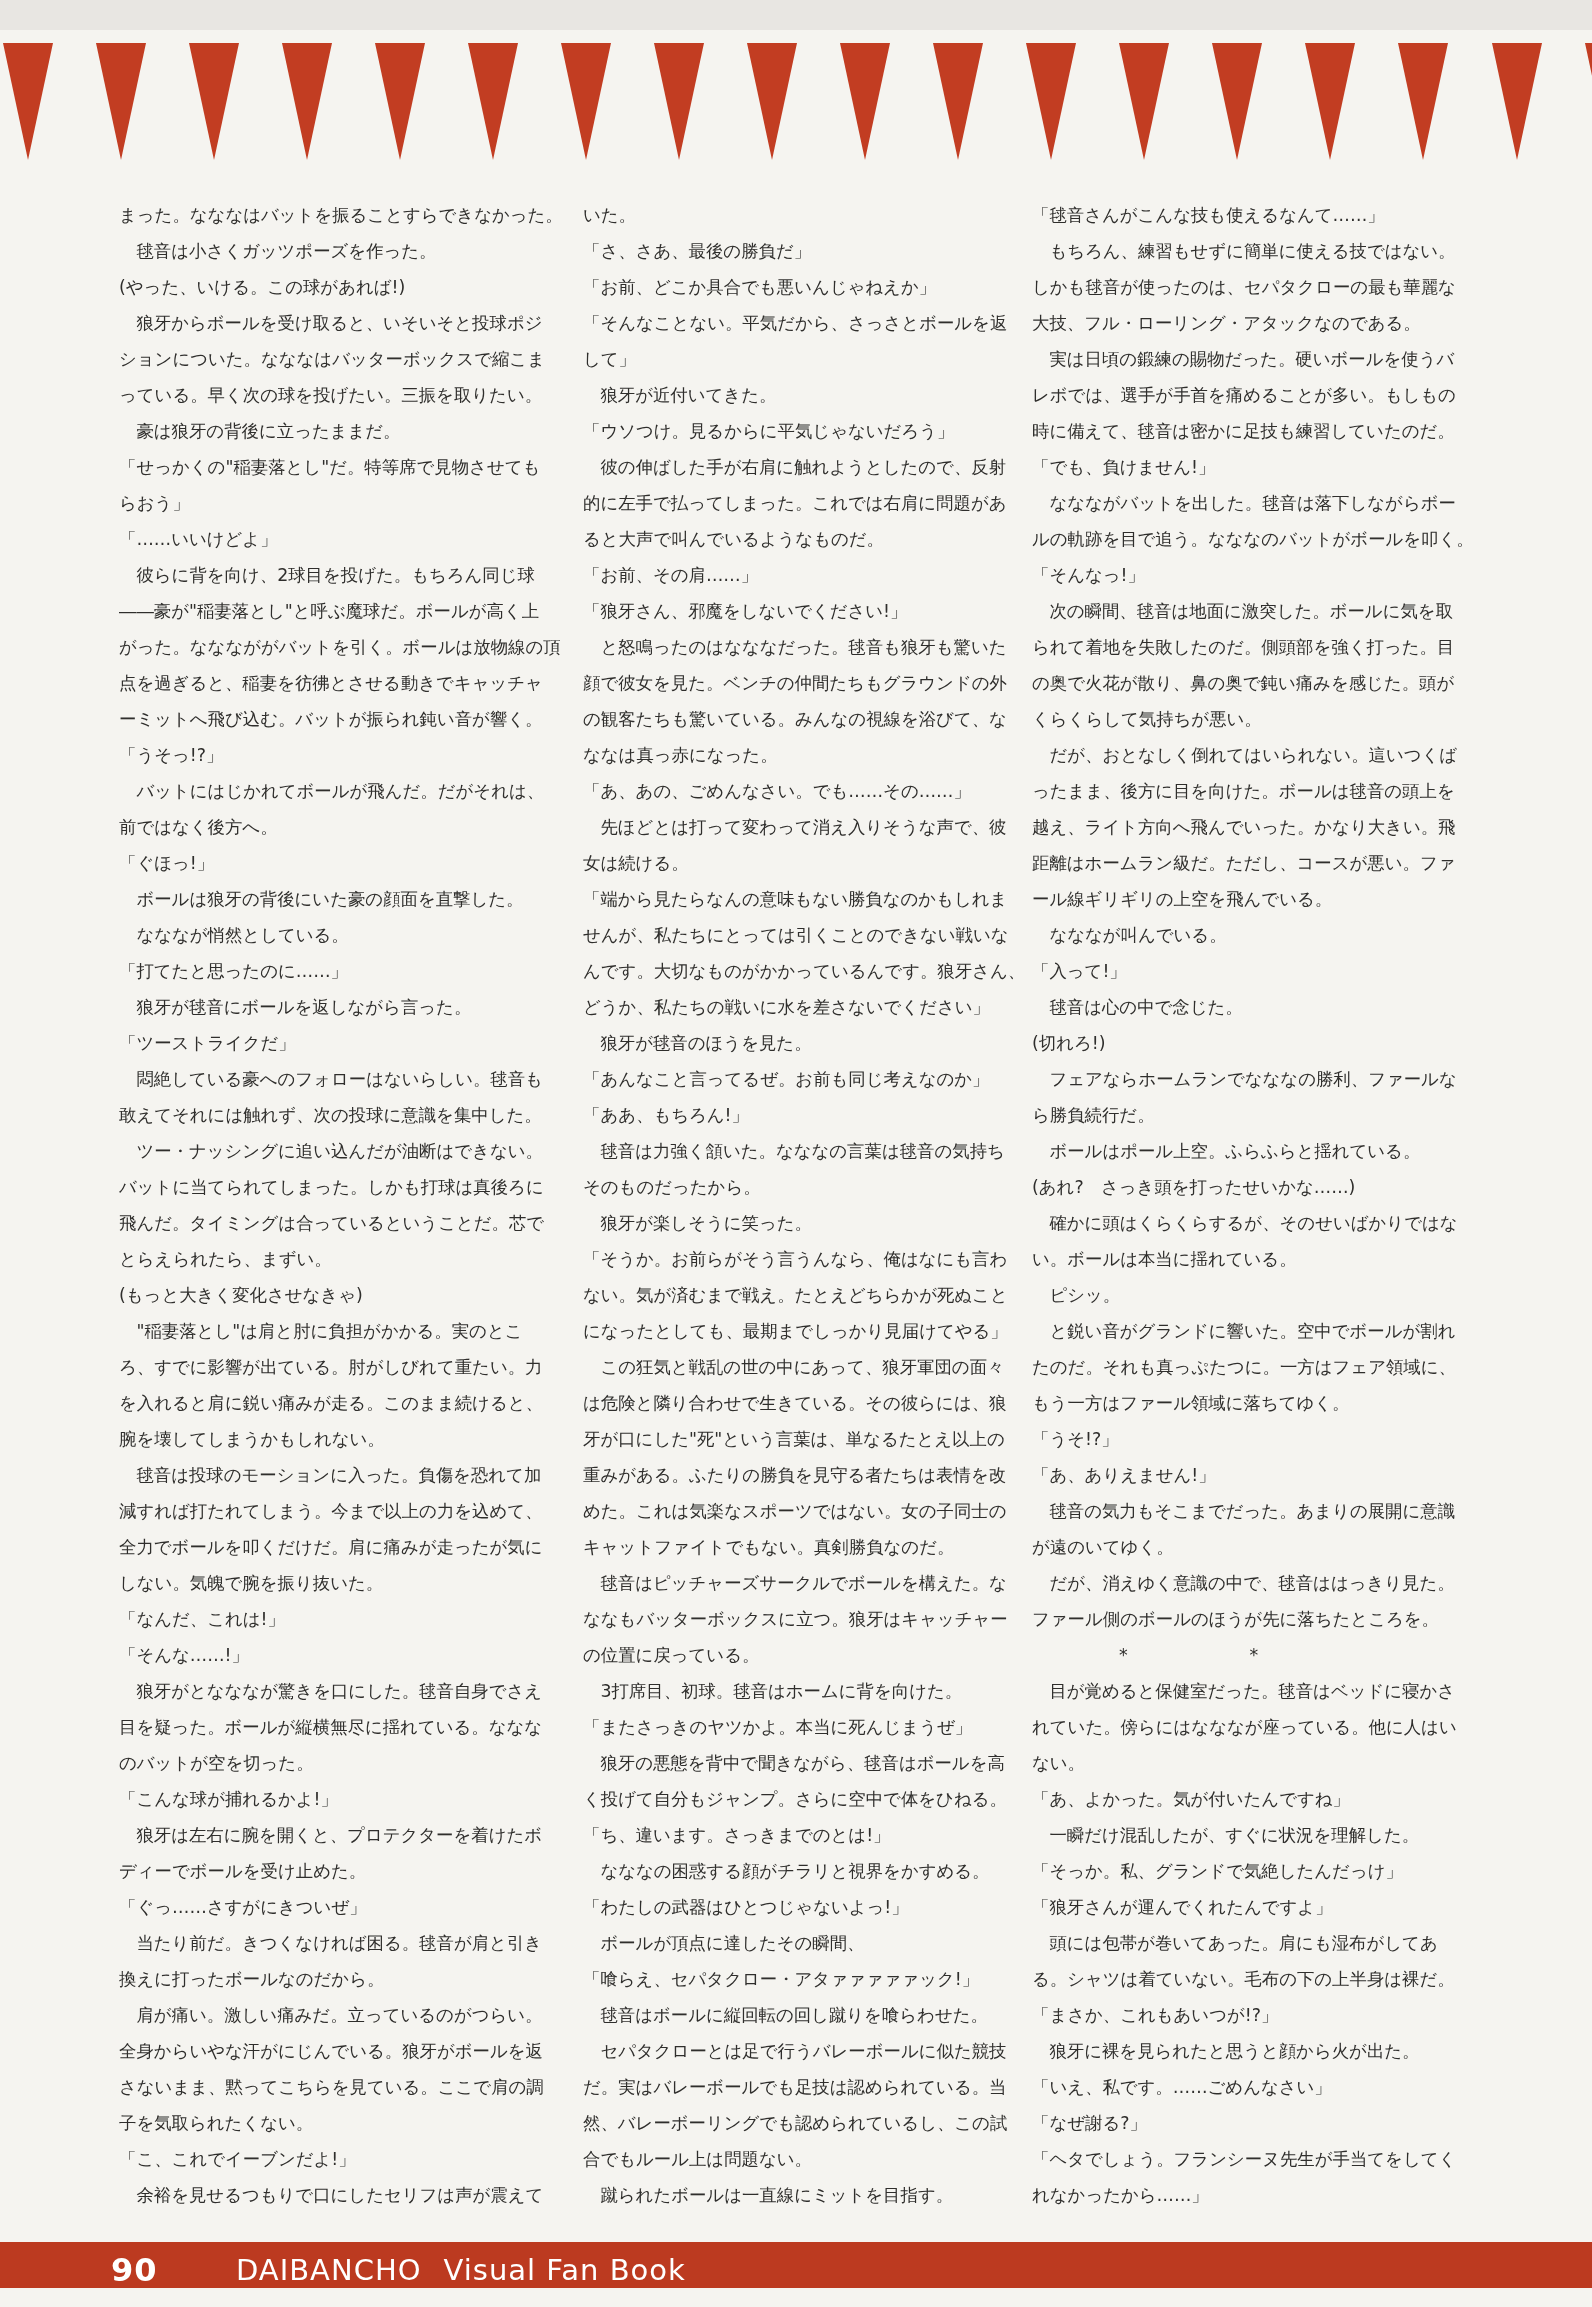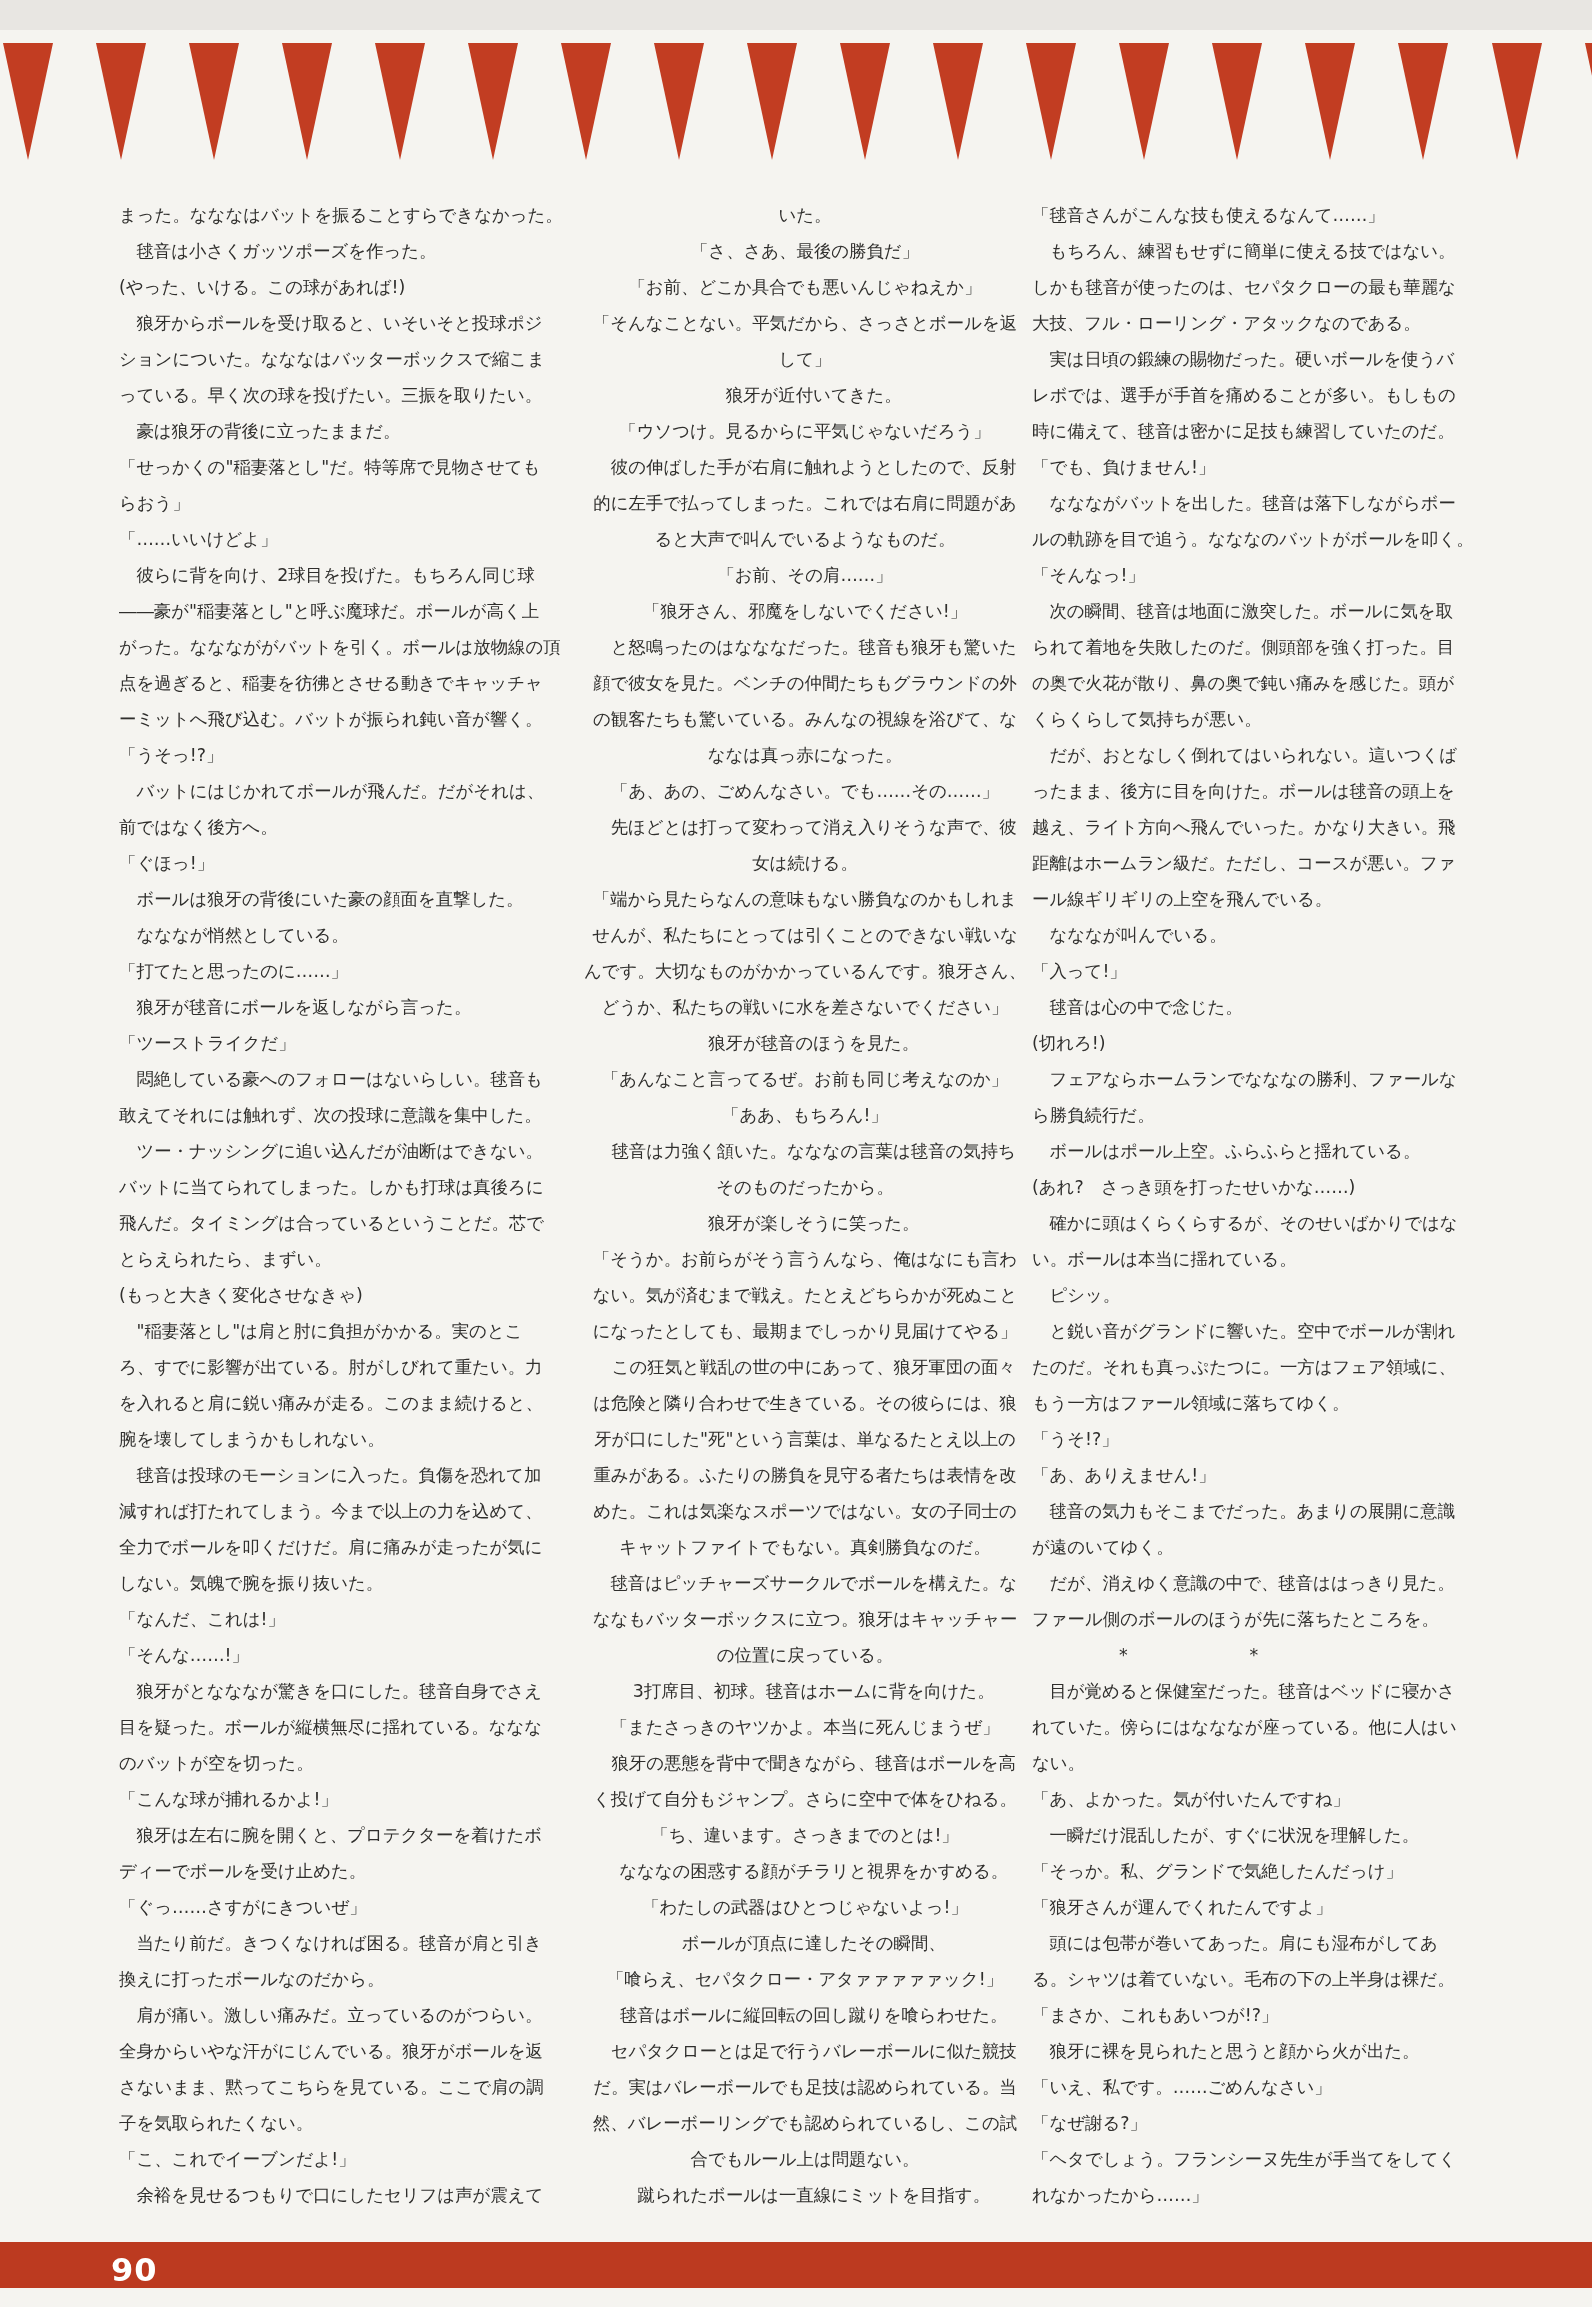--- a/index.html
+++ b/index.html
@@ -25,21 +25,21 @@
   .text-column{
     position:absolute;top:167px;width:444px;height:2010px;
     overflow:hidden;
     color:#2f2e2c;
     font-size:17.4px;
     line-height:36px;
     letter-spacing:0;
     white-space:pre;
   }
   .col-1{left:119px;}
-  .col-2{left:583px;text-align:center;}
+  .col-2{left:583px;}
   .col-3{left:1032px;}
   .line{height:36px;overflow:hidden;}
   
   .footer-bar{
     position:absolute;left:0;top:2212px;width:1592px;height:46px;
     background:#bc3a20;
     color:#ffffff;
     display:flex;align-items:center;padding-left:34px;
   }
   .page-number{
@@ -78,16 +78,20 @@
       <div class="pennant" style="left: 1492px; background: rgb(194, 61, 34);"></div>
       <div class="pennant" style="left: 1585px; background: rgb(194, 61, 34);"></div>
     </div>
 
   <div class="text-column col-1" style="color: rgb(47, 46, 44);"><div class="line">まった。なななはバットを振ることすらできなかった。</div><div class="line">　毬音は小さくガッツポーズを作った。</div><div class="line">(やった、いける。この球があれば!)</div><div class="line">　狼牙からボールを受け取ると、いそいそと投球ポジ</div><div class="line">ションについた。なななはバッターボックスで縮こま</div><div class="line">っている。早く次の球を投げたい。三振を取りたい。</div><div class="line">　豪は狼牙の背後に立ったままだ。</div><div class="line">「せっかくの"稲妻落とし"だ。特等席で見物させても</div><div class="line">らおう」</div><div class="line">「……いいけどよ」</div><div class="line">　彼らに背を向け、2球目を投げた。もちろん同じ球</div><div class="line">――豪が"稲妻落とし"と呼ぶ魔球だ。ボールが高く上</div><div class="line">がった。なななががバットを引く。ボールは放物線の頂</div><div class="line">点を過ぎると、稲妻を彷彿とさせる動きでキャッチャ</div><div class="line">ーミットへ飛び込む。バットが振られ鈍い音が響く。</div><div class="line">「うそっ!?」</div><div class="line">　バットにはじかれてボールが飛んだ。だがそれは、</div><div class="line">前ではなく後方へ。</div><div class="line">「ぐほっ!」</div><div class="line">　ボールは狼牙の背後にいた豪の顔面を直撃した。</div><div class="line">　なななが悄然としている。</div><div class="line">「打てたと思ったのに……」</div><div class="line">　狼牙が毬音にボールを返しながら言った。</div><div class="line">「ツーストライクだ」</div><div class="line">　悶絶している豪へのフォローはないらしい。毬音も</div><div class="line">敢えてそれには触れず、次の投球に意識を集中した。</div><div class="line">　ツー・ナッシングに追い込んだが油断はできない。</div><div class="line">バットに当てられてしまった。しかも打球は真後ろに</div><div class="line">飛んだ。タイミングは合っているということだ。芯で</div><div class="line">とらえられたら、まずい。</div><div class="line">(もっと大きく変化させなきゃ)</div><div class="line">　"稲妻落とし"は肩と肘に負担がかかる。実のとこ</div><div class="line">ろ、すでに影響が出ている。肘がしびれて重たい。力</div><div class="line">を入れると肩に鋭い痛みが走る。このまま続けると、</div><div class="line">腕を壊してしまうかもしれない。</div><div class="line">　毬音は投球のモーションに入った。負傷を恐れて加</div><div class="line">減すれば打たれてしまう。今まで以上の力を込めて、</div><div class="line">全力でボールを叩くだけだ。肩に痛みが走ったが気に</div><div class="line">しない。気魄で腕を振り抜いた。</div><div class="line">「なんだ、これは!」</div><div class="line">「そんな……!」</div><div class="line">　狼牙がとなななが驚きを口にした。毬音自身でさえ</div><div class="line">目を疑った。ボールが縦横無尽に揺れている。ななな</div><div class="line">のバットが空を切った。</div><div class="line">「こんな球が捕れるかよ!」</div><div class="line">　狼牙は左右に腕を開くと、プロテクターを着けたボ</div><div class="line">ディーでボールを受け止めた。</div><div class="line">「ぐっ……さすがにきついぜ」</div><div class="line">　当たり前だ。きつくなければ困る。毬音が肩と引き</div><div class="line">換えに打ったボールなのだから。</div><div class="line">　肩が痛い。激しい痛みだ。立っているのがつらい。</div><div class="line">全身からいやな汗がにじんでいる。狼牙がボールを返</div><div class="line">さないまま、黙ってこちらを見ている。ここで肩の調</div><div class="line">子を気取られたくない。</div><div class="line">「こ、これでイーブンだよ!」</div><div class="line">　余裕を見せるつもりで口にしたセリフは声が震えて</div></div>
   <div class="text-column col-2" style="color: rgb(47, 46, 44);"><div class="line">いた。</div><div class="line">「さ、さあ、最後の勝負だ」</div><div class="line">「お前、どこか具合でも悪いんじゃねえか」</div><div class="line">「そんなことない。平気だから、さっさとボールを返</div><div class="line">して」</div><div class="line">　狼牙が近付いてきた。</div><div class="line">「ウソつけ。見るからに平気じゃないだろう」</div><div class="line">　彼の伸ばした手が右肩に触れようとしたので、反射</div><div class="line">的に左手で払ってしまった。これでは右肩に問題があ</div><div class="line">ると大声で叫んでいるようなものだ。</div><div class="line">「お前、その肩……」</div><div class="line">「狼牙さん、邪魔をしないでください!」</div><div class="line">　と怒鳴ったのはなななだった。毬音も狼牙も驚いた</div><div class="line">顔で彼女を見た。ベンチの仲間たちもグラウンドの外</div><div class="line">の観客たちも驚いている。みんなの視線を浴びて、な</div><div class="line">ななは真っ赤になった。</div><div class="line">「あ、あの、ごめんなさい。でも……その……」</div><div class="line">　先ほどとは打って変わって消え入りそうな声で、彼</div><div class="line">女は続ける。</div><div class="line">「端から見たらなんの意味もない勝負なのかもしれま</div><div class="line">せんが、私たちにとっては引くことのできない戦いな</div><div class="line">んです。大切なものがかかっているんです。狼牙さん、</div><div class="line">どうか、私たちの戦いに水を差さないでください」</div><div class="line">　狼牙が毬音のほうを見た。</div><div class="line">「あんなこと言ってるぜ。お前も同じ考えなのか」</div><div class="line">「ああ、もちろん!」</div><div class="line">　毬音は力強く頷いた。なななの言葉は毬音の気持ち</div><div class="line">そのものだったから。</div><div class="line">　狼牙が楽しそうに笑った。</div><div class="line">「そうか。お前らがそう言うんなら、俺はなにも言わ</div><div class="line">ない。気が済むまで戦え。たとえどちらかが死ぬこと</div><div class="line">になったとしても、最期までしっかり見届けてやる」</div><div class="line">　この狂気と戦乱の世の中にあって、狼牙軍団の面々</div><div class="line">は危険と隣り合わせで生きている。その彼らには、狼</div><div class="line">牙が口にした"死"という言葉は、単なるたとえ以上の</div><div class="line">重みがある。ふたりの勝負を見守る者たちは表情を改</div><div class="line">めた。これは気楽なスポーツではない。女の子同士の</div><div class="line">キャットファイトでもない。真剣勝負なのだ。</div><div class="line">　毬音はピッチャーズサークルでボールを構えた。な</div><div class="line">ななもバッターボックスに立つ。狼牙はキャッチャー</div><div class="line">の位置に戻っている。</div><div class="line">　3打席目、初球。毬音はホームに背を向けた。</div><div class="line">「またさっきのヤツかよ。本当に死んじまうぜ」</div><div class="line">　狼牙の悪態を背中で聞きながら、毬音はボールを高</div><div class="line">く投げて自分もジャンプ。さらに空中で体をひねる。</div><div class="line">「ち、違います。さっきまでのとは!」</div><div class="line">　なななの困惑する顔がチラリと視界をかすめる。</div><div class="line">「わたしの武器はひとつじゃないよっ!」</div><div class="line">　ボールが頂点に達したその瞬間、</div><div class="line">「喰らえ、セパタクロー・アタァァァァァック!」</div><div class="line">　毬音はボールに縦回転の回し蹴りを喰らわせた。</div><div class="line">　セパタクローとは足で行うバレーボールに似た競技</div><div class="line">だ。実はバレーボールでも足技は認められている。当</div><div class="line">然、バレーボーリングでも認められているし、この試</div><div class="line">合でもルール上は問題ない。</div><div class="line">　蹴られたボールは一直線にミットを目指す。</div></div>
   <div class="text-column col-3" style="color: rgb(47, 46, 44);"><div class="line">「毬音さんがこんな技も使えるなんて……」</div><div class="line">　もちろん、練習もせずに簡単に使える技ではない。</div><div class="line">しかも毬音が使ったのは、セパタクローの最も華麗な</div><div class="line">大技、フル・ローリング・アタックなのである。</div><div class="line">　実は日頃の鍛練の賜物だった。硬いボールを使うバ</div><div class="line">レボでは、選手が手首を痛めることが多い。もしもの</div><div class="line">時に備えて、毬音は密かに足技も練習していたのだ。</div><div class="line">「でも、負けません!」</div><div class="line">　ななながバットを出した。毬音は落下しながらボー</div><div class="line">ルの軌跡を目で追う。なななのバットがボールを叩く。</div><div class="line">「そんなっ!」</div><div class="line">　次の瞬間、毬音は地面に激突した。ボールに気を取</div><div class="line">られて着地を失敗したのだ。側頭部を強く打った。目</div><div class="line">の奥で火花が散り、鼻の奥で鈍い痛みを感じた。頭が</div><div class="line">くらくらして気持ちが悪い。</div><div class="line">　だが、おとなしく倒れてはいられない。這いつくば</div><div class="line">ったまま、後方に目を向けた。ボールは毬音の頭上を</div><div class="line">越え、ライト方向へ飛んでいった。かなり大きい。飛</div><div class="line">距離はホームラン級だ。ただし、コースが悪い。ファ</div><div class="line">ール線ギリギリの上空を飛んでいる。</div><div class="line">　なななが叫んでいる。</div><div class="line">「入って!」</div><div class="line">　毬音は心の中で念じた。</div><div class="line">(切れろ!)</div><div class="line">　フェアならホームランでなななの勝利、ファールな</div><div class="line">ら勝負続行だ。</div><div class="line">　ボールはポール上空。ふらふらと揺れている。</div><div class="line">(あれ?　さっき頭を打ったせいかな……)</div><div class="line">　確かに頭はくらくらするが、そのせいばかりではな</div><div class="line">い。ボールは本当に揺れている。</div><div class="line">　ピシッ。</div><div class="line">　と鋭い音がグランドに響いた。空中でボールが割れ</div><div class="line">たのだ。それも真っぷたつに。一方はフェア領域に、</div><div class="line">もう一方はファール領域に落ちてゆく。</div><div class="line">「うそ!?」</div><div class="line">「あ、ありえません!」</div><div class="line">　毬音の気力もそこまでだった。あまりの展開に意識</div><div class="line">が遠のいてゆく。</div><div class="line">　だが、消えゆく意識の中で、毬音ははっきり見た。</div><div class="line">ファール側のボールのほうが先に落ちたところを。</div><div class="line">　　　　　*　　　　　　　*</div><div class="line">　目が覚めると保健室だった。毬音はベッドに寝かさ</div><div class="line">れていた。傍らにはなななが座っている。他に人はい</div><div class="line">ない。</div><div class="line">「あ、よかった。気が付いたんですね」</div><div class="line">　一瞬だけ混乱したが、すぐに状況を理解した。</div><div class="line">「そっか。私、グランドで気絶したんだっけ」</div><div class="line">「狼牙さんが運んでくれたんですよ」</div><div class="line">　頭には包帯が巻いてあった。肩にも湿布がしてあ</div><div class="line">る。シャツは着ていない。毛布の下の上半身は裸だ。</div><div class="line">「まさか、これもあいつが!?」</div><div class="line">　狼牙に裸を見られたと思うと顔から火が出た。</div><div class="line">「いえ、私です。……ごめんなさい」</div><div class="line">「なぜ謝る?」</div><div class="line">「ヘタでしょう。フランシーヌ先生が手当てをしてく</div><div class="line">れなかったから……」</div></div>
 
   <div class="footer-bar" style="background: rgb(188, 58, 32);">
     <span class="page-number">90</span>
+    <span class="footer-title">
+      <span>DAIBANCHO</span>
+      <span>Visual Fan Book</span>
+    </span>
   </div>
 
 </div>
 
 
 </body></html>

